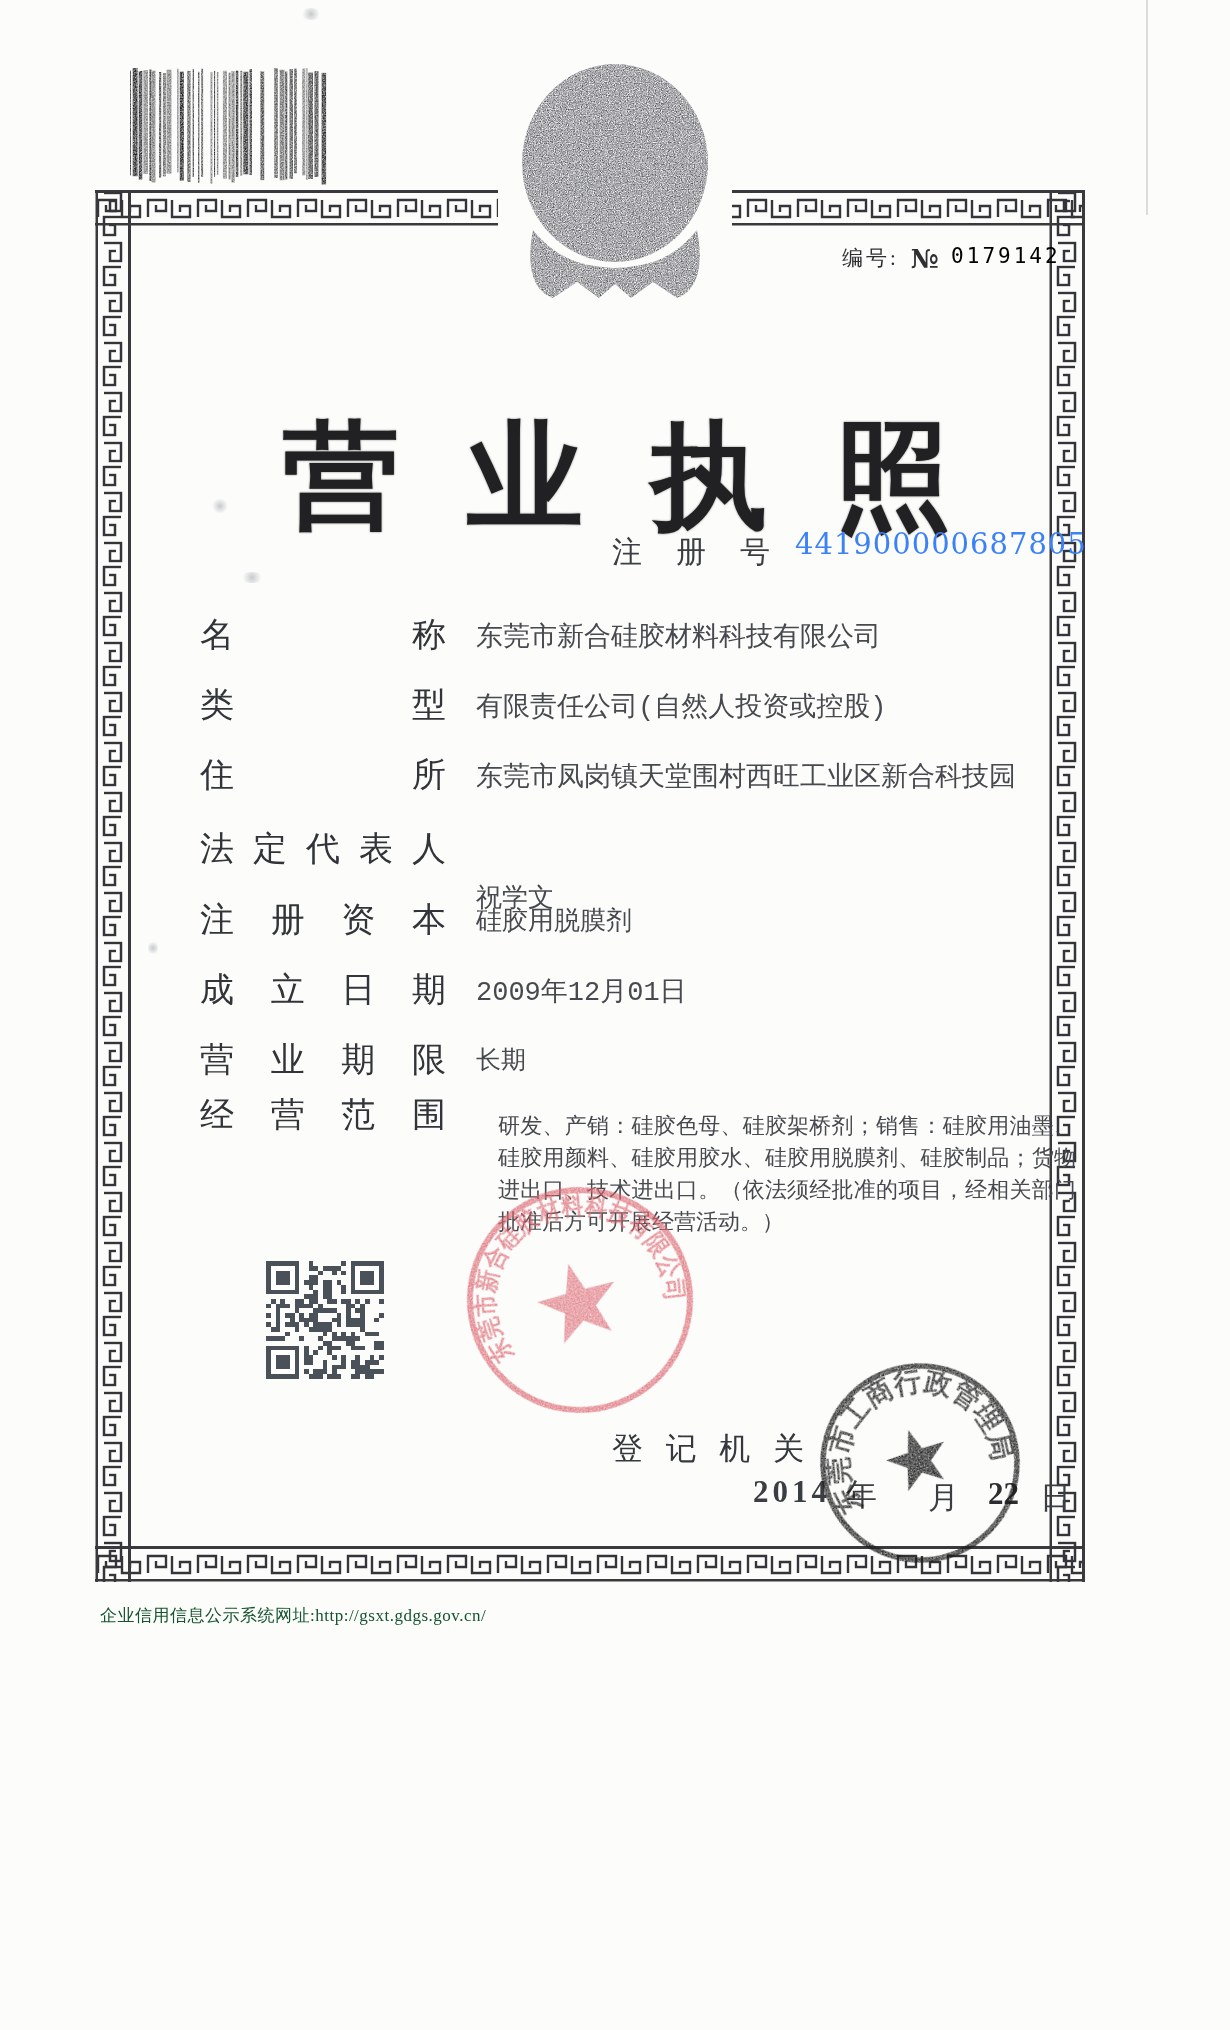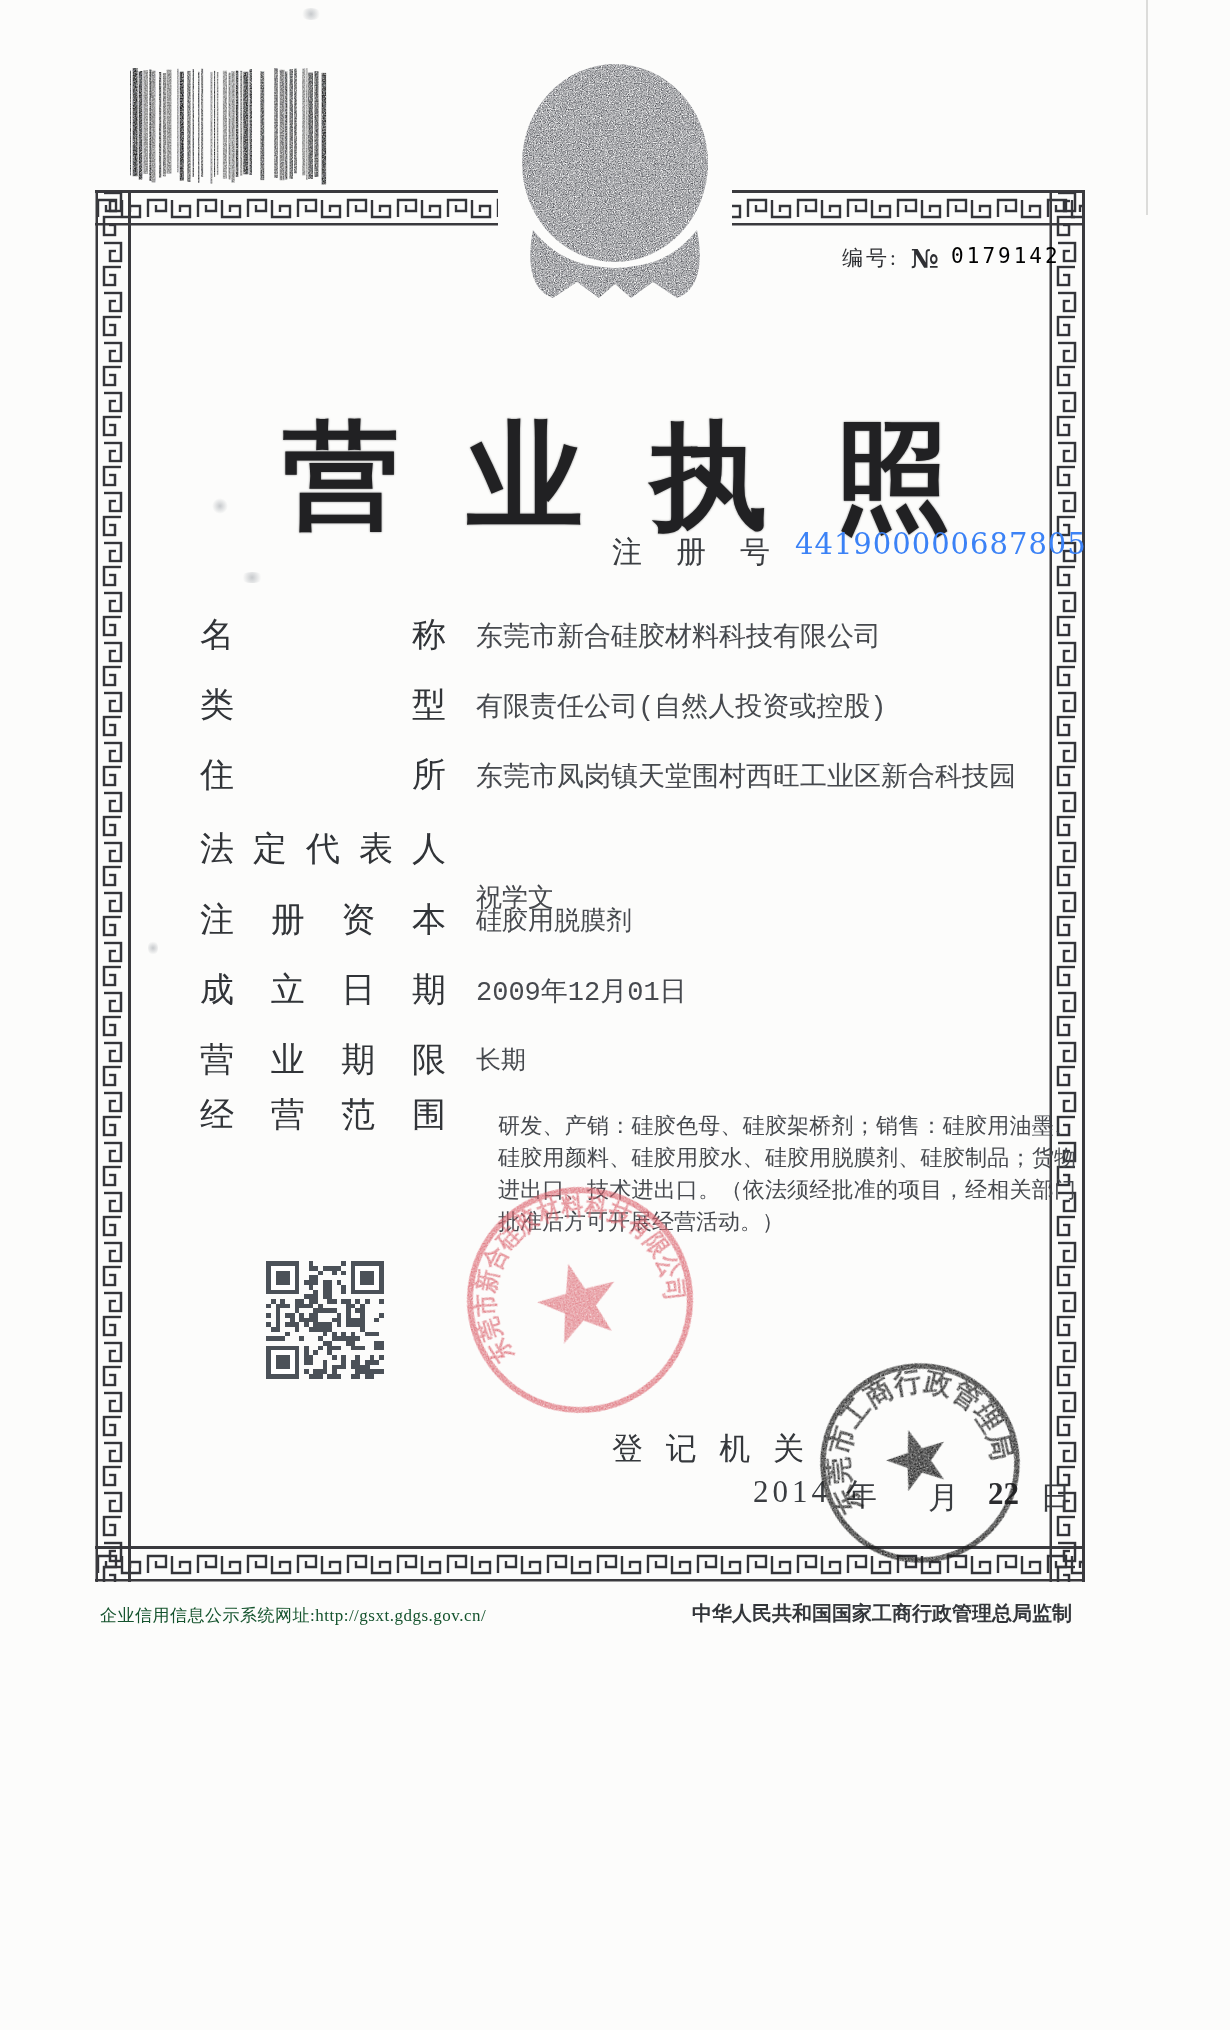--- a/index.html
+++ b/index.html
@@ -449,33 +449,32 @@
     </g>
   </svg>
 
   <div class="registrar jchars">
       <span>登</span>
       <span>记</span>
       <span>机</span>
       <span>关</span>
     </div>
 
-  <span class="dtok" style="left:753px;top:1474px;letter-spacing:4px;font-weight:400">2014</span>
+  <span class="dtok" style="left:753px;top:1474px;letter-spacing:4px;font-weight:700">2014</span>
   <span class="dtok" style="left:846px;top:1474px">年</span>
   <span class="dtok" style="left:928px;top:1477px">月</span>
   <span class="dtok" style="left:988px;top:1476px;color:#2c2d30;font-weight:600">22</span>
   <span class="dtok" style="left:1040px;top:1477px">日</span>
 
   <svg class="abs" style="left:805px;top:1348px" width="230" height="230" viewBox="0 0 230 230">
     <g transform="rotate(-18 115 115)" filter="url(#grainLite)" opacity="0.93">
       <circle cx="115" cy="115" r="97" fill="none" stroke="#1d1d1d" stroke-width="5.5"></circle>
       <use href="#star5" transform="translate(114,112) scale(0.8)" fill="#161616"></use>
       <path id="regArc" d="M47.3,139.6 A72,72 0 1,1 182.7,139.6" fill="none"></path>
       <text font-size="28" fill="#1d1d1d" font-weight="bold">
         <textPath href="#regArc" textLength="272" lengthAdjust="spacingAndGlyphs">东莞市工商行政管理局</textPath>
       </text>
     </g>
   </svg>
 
   <div class="footer-left">企业信用信息公示系统网址:http://gsxt.gdgs.gov.cn/</div>
-  <div class="footer-right">中华人民共和国国家工商行政管理总局监制</div>
 
 </div>
 
 </body></html>

